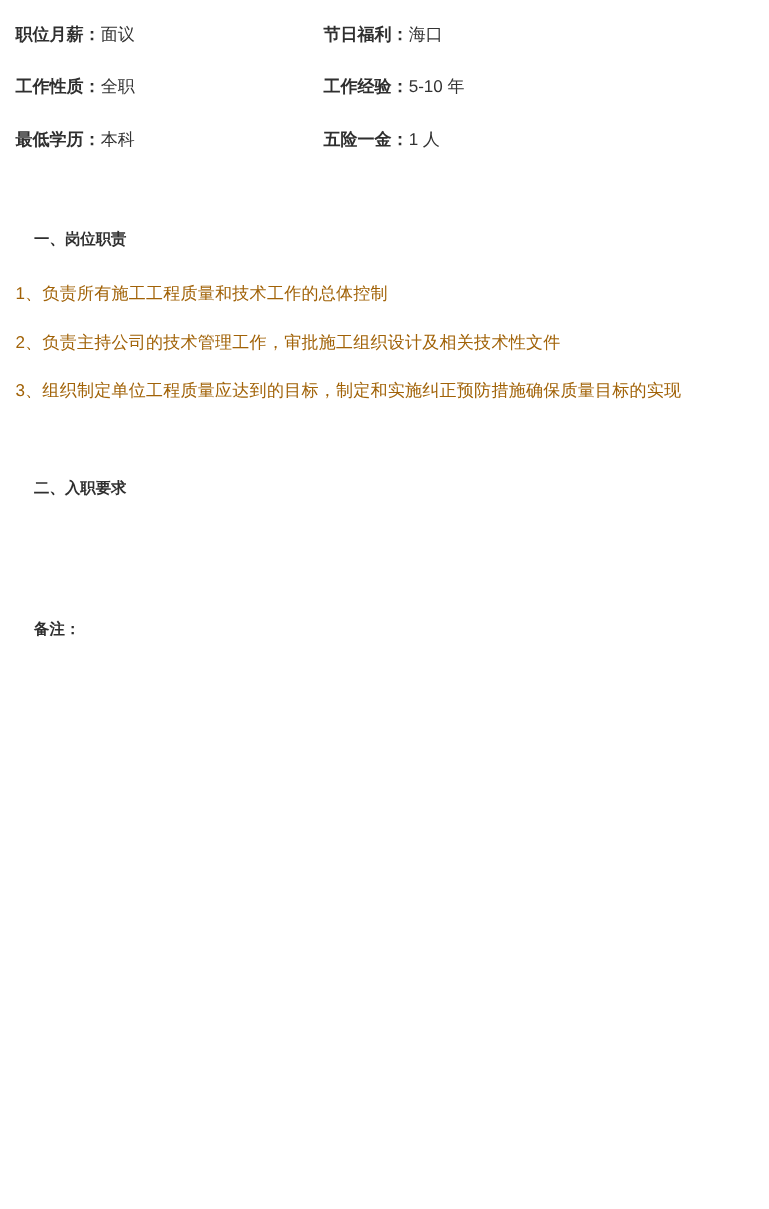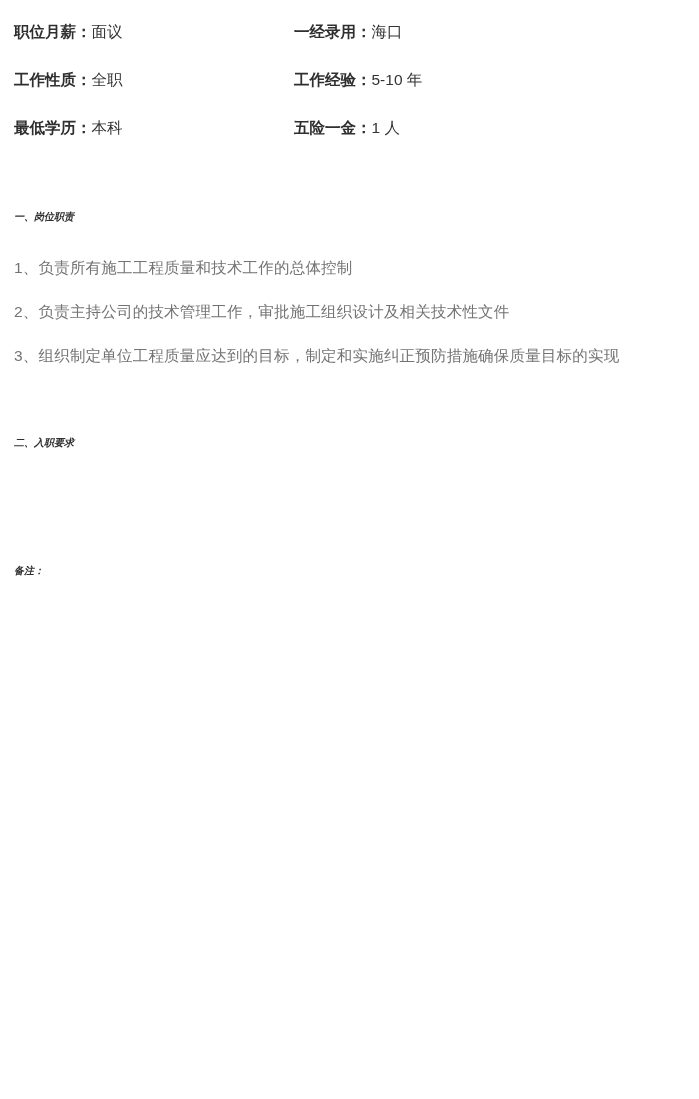--- a/index.html
+++ b/index.html
@@ -43,53 +43,52 @@
     font-weight: bold;
     color: #2f2f2f;
   }
   .meta-value {
     font-weight: normal;
     color: #333333;
   }
 
   
   .section-title {
-    font-size: 10px;
+    font-size: 14px;
     font-weight: bold;
     color: #2f2f2f;
-    margin: 0;
+    margin: 17px;
     padding: 0;
     line-height: 22px;
-    font-style: italic;
   }
   .sec-gap-top-1 { margin-top: 68px; }
   .sec-gap-top-2 { margin-top: 54px; }
   .note-gap-top { margin-top: 106px; }
 
   
   .para {
     font-size: 15.5px;
     line-height: 44px;
-    color: #737373;
+    color: #a16207;
     margin: 0;
     padding: 0;
     letter-spacing: 0.2px;
   }
   .para-list {
     margin-top: 18px;
   }
 </style>
 </head>
 <body>
 
 <div class="page">
 
   <div class="meta">
     <div class="meta-cell"><span class="meta-label">职位月薪</span><span class="meta-sep">：</span><span class="meta-value">面议</span></div>
-    <div class="meta-cell"><span class="meta-label">一经录用</span><span class="meta-sep">：</span><span class="meta-value">海口</span></div>
+    <div class="meta-cell"><span class="meta-label">节日福利</span><span class="meta-sep">：</span><span class="meta-value">海口</span></div>
 
     <div class="meta-cell"><span class="meta-label">工作性质</span><span class="meta-sep">：</span><span class="meta-value">全职</span></div>
     <div class="meta-cell"><span class="meta-label">工作经验</span><span class="meta-sep">：</span><span class="meta-value">5-10 年</span></div>
 
     <div class="meta-cell"><span class="meta-label">最低学历</span><span class="meta-sep">：</span><span class="meta-value">本科</span></div>
     <div class="meta-cell"><span class="meta-label">五险一金</span><span class="meta-sep">：</span><span class="meta-value">1 人</span></div>
   </div>
 
   <h2 class="section-title sec-gap-top-1">一、岗位职责</h2>
   <div class="para-list">

